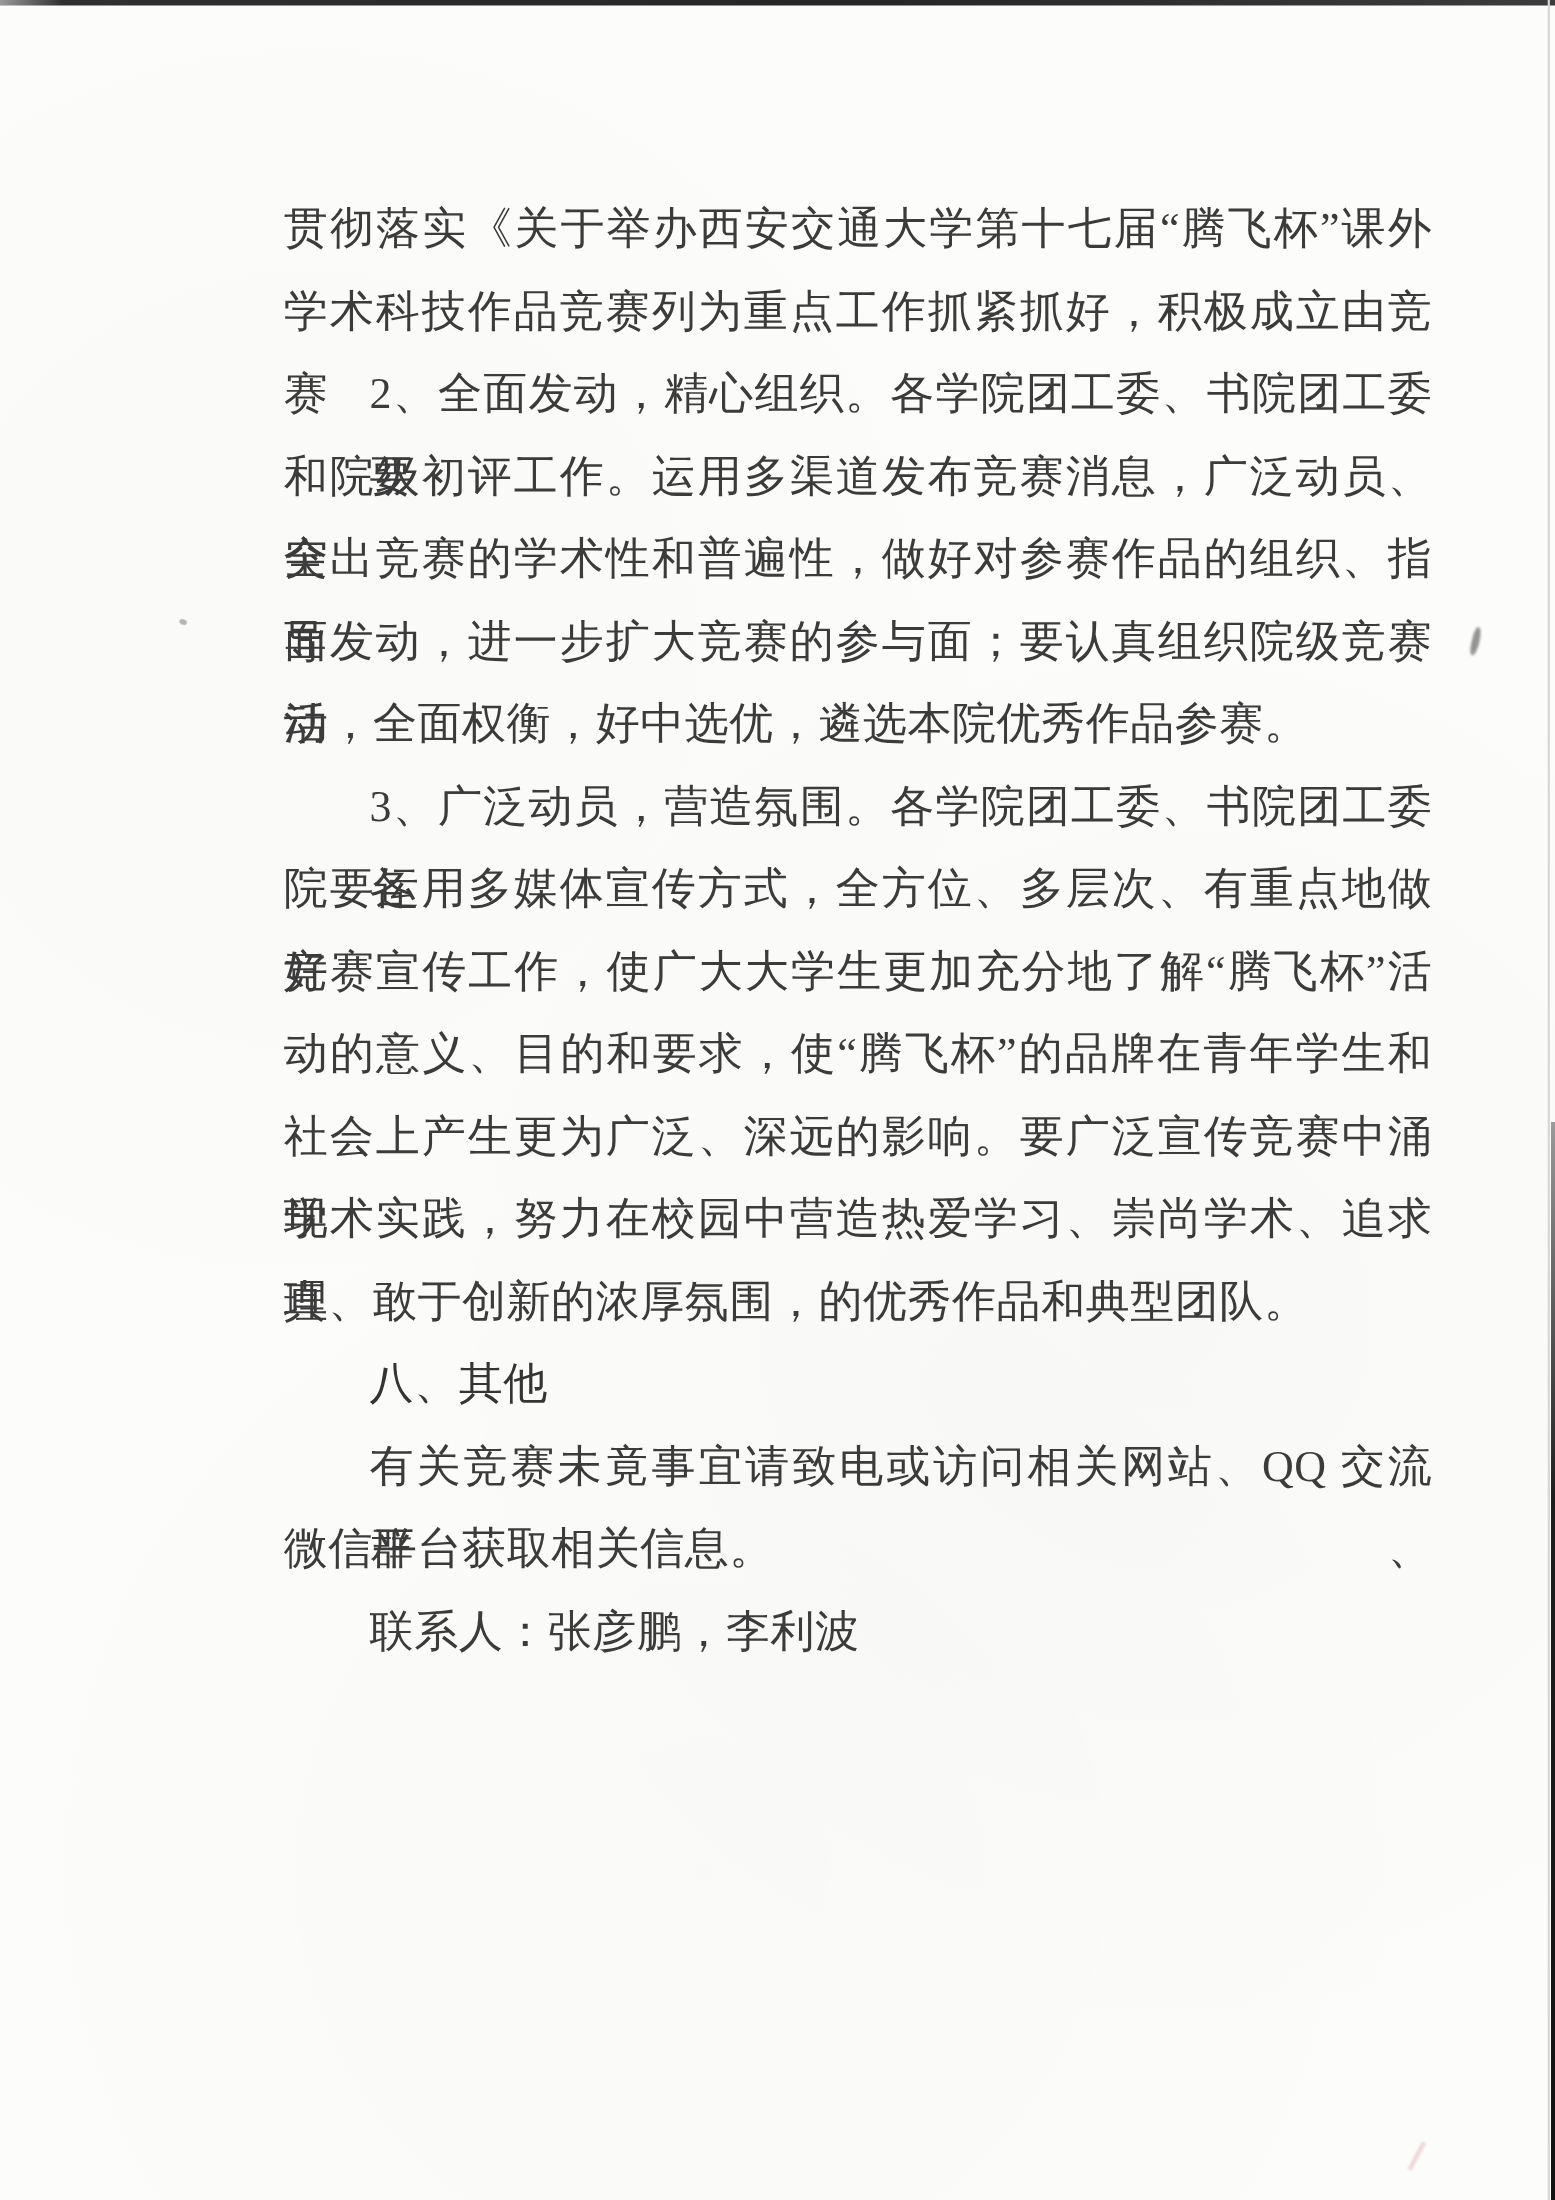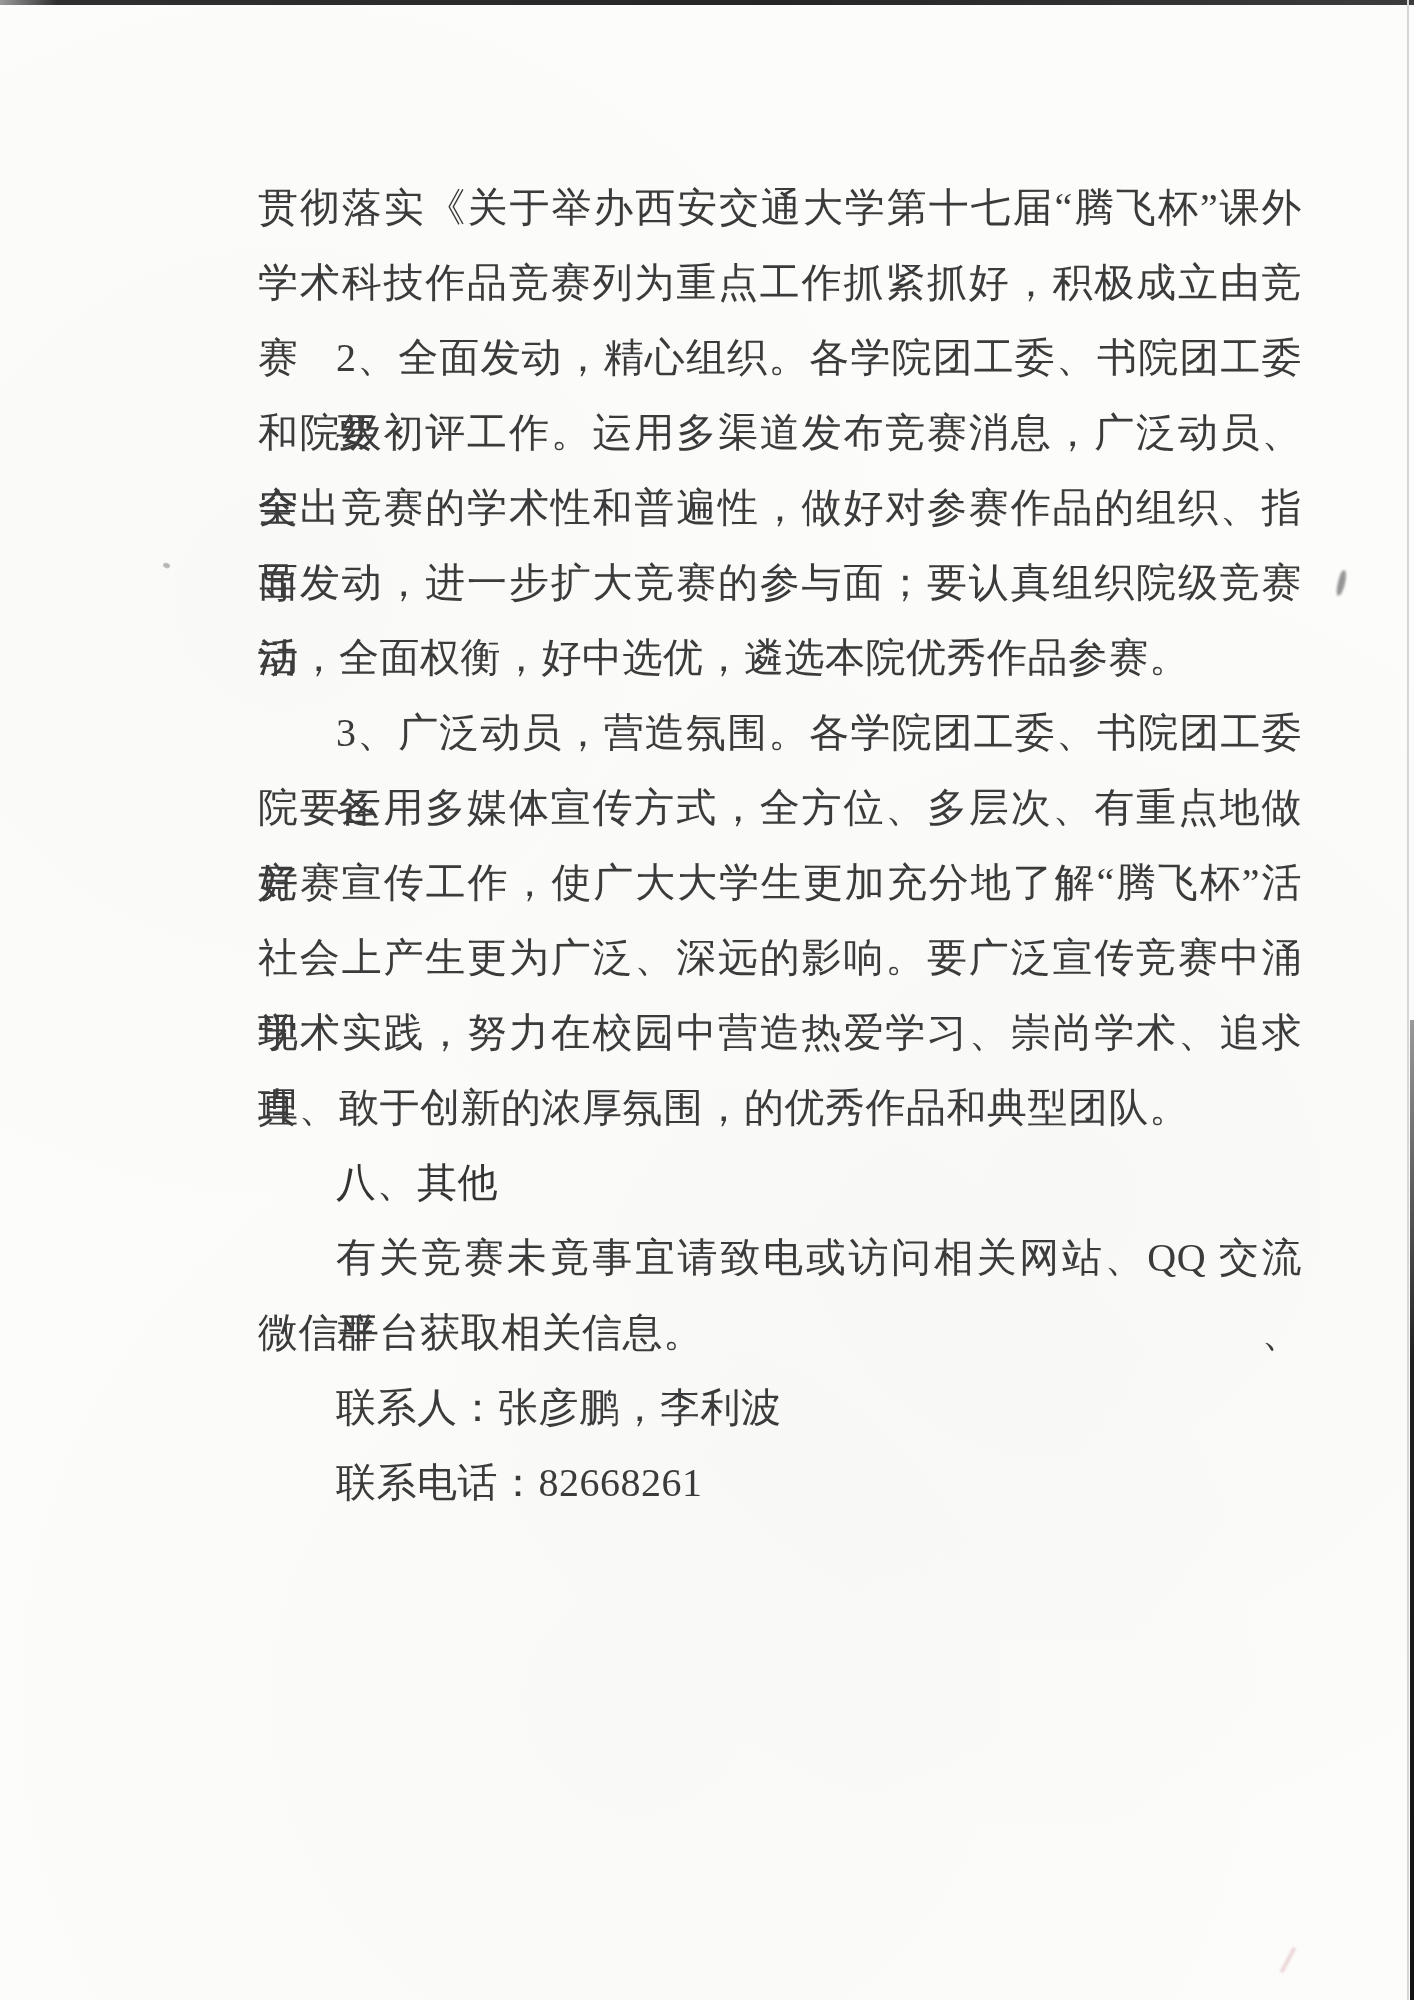--- a/index.html
+++ b/index.html
@@ -96,22 +96,22 @@
       <div class="line justify">贯彻落实《关于举办西安交通大学第十七届“腾飞杯”课外</div>
       <div class="line justify">学术科技作品竞赛列为重点工作抓紧抓好，积极成立由竞赛</div>
       <div class="line indent justify">2、全面发动，精心组织。各学院团工委、书院团工委要</div>
       <div class="line justify">和院级初评工作。运用多渠道发布竞赛消息，广泛动员、全</div>
       <div class="line justify">突出竞赛的学术性和普遍性，做好对参赛作品的组织、指导</div>
       <div class="line justify">面发动，进一步扩大竞赛的参与面；要认真组织院级竞赛活</div>
       <div class="line">动，全面权衡，好中选优，遴选本院优秀作品参赛。</div>
       <div class="line indent justify">3、广泛动员，营造氛围。各学院团工委、书院团工委各</div>
       <div class="line justify">院要运用多媒体宣传方式，全方位、多层次、有重点地做好</div>
       <div class="line justify">竞赛宣传工作，使广大大学生更加充分地了解“腾飞杯”活</div>
+      <div class="line justify">动的意义、目的和要求，使“腾飞杯”的品牌在青年学生和</div>
       <div class="line justify">社会上产生更为广泛、深远的影响。要广泛宣传竞赛中涌现</div>
       <div class="line justify">学术实践，努力在校园中营造热爱学习、崇尚学术、追求真</div>
       <div class="line">理、敢于创新的浓厚氛围，的优秀作品和典型团队。</div>
       <div class="line indent bold">八、其他</div>
       <div class="line indent justify">有关竞赛未竟事宜请致电或访问相关网站、QQ 交流群、</div>
       <div class="line">微信平台获取相关信息。</div>
       <div class="line indent">联系人：张彦鹏，李利波</div>
-      <div class="line indent">联系电话：82668261</div>
     </div>
 </div>
 
 </body></html>

